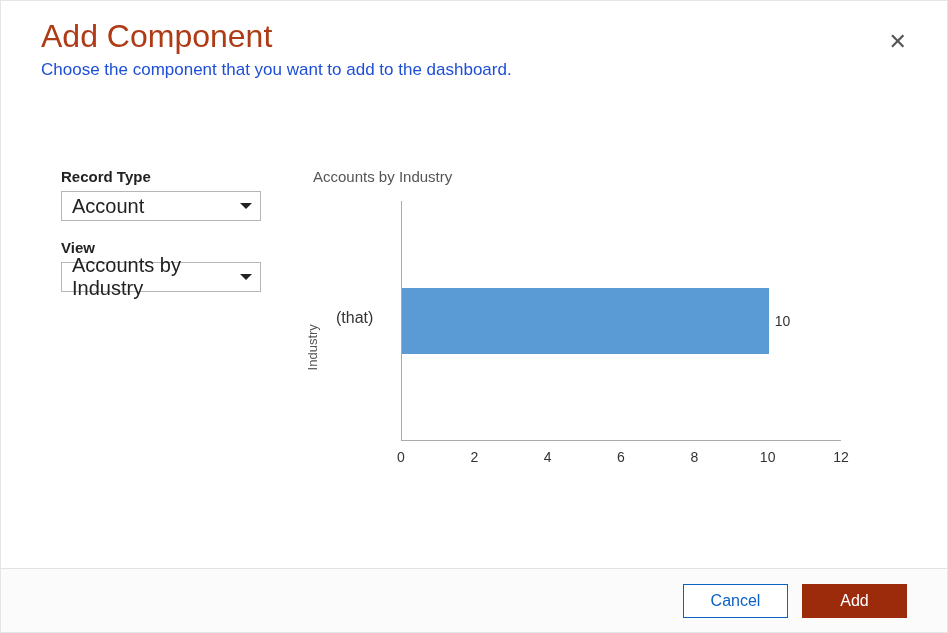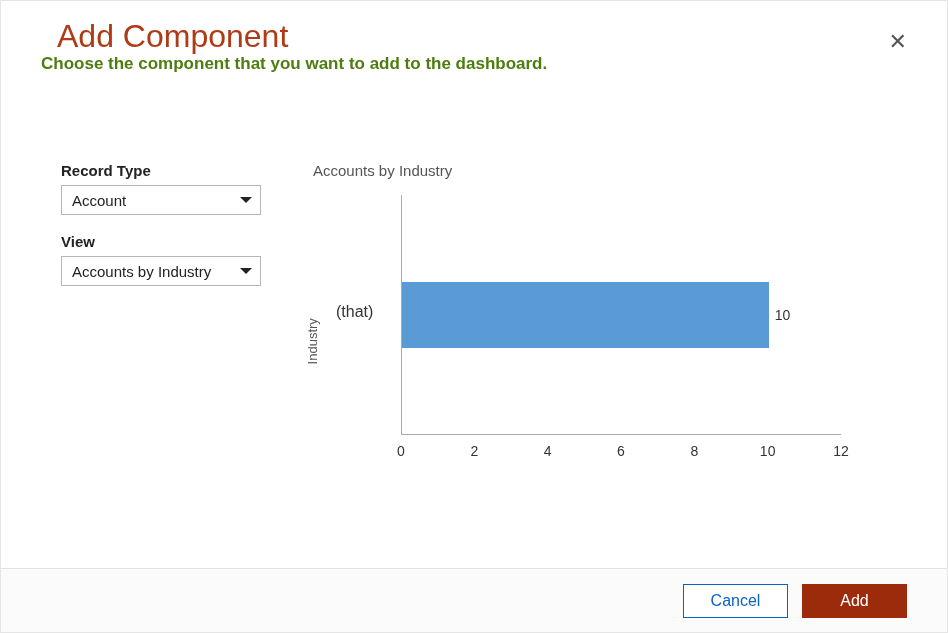--- a/index.html
+++ b/index.html
@@ -17,26 +17,26 @@
     }
     .header {
       padding: 18px 40px 8px 40px;
       position: relative;
     }
     .dialog-title {
       font-size: 32px;
       font-weight: 400;
       color: #ae3b16;
       line-height: 1.1;
-      margin-left: 16px;
     }
     .dialog-subtitle {
       font-size: 17px;
-      color: #4d7c0f;
-      font-weight: 700;
+      color: #1d4ed8;
+      margin-top: 6px;
+      font-weight: 400;
     }
     .close-btn {
       position: absolute;
       top: 30px;
       right: 40px;
       font-size: 22px;
       color: #555;
       cursor: pointer;
       line-height: 1;
       background: none;
@@ -64,21 +64,21 @@
     }
     .select-box {
       width: 100%;
       border: 1px solid #b6b6b6;
       background: #fff;
       height: 30px;
       display: flex;
       align-items: center;
       justify-content: space-between;
       padding: 0 8px 0 10px;
-      font-size: 15px;
+      font-size: 20px;
       color: #222;
       cursor: pointer;
       position: relative;
     }
     .chevron {
       width: 0;
       height: 0;
       border-left: 6px solid transparent;
       border-right: 6px solid transparent;
       border-top: 6px solid #222;

